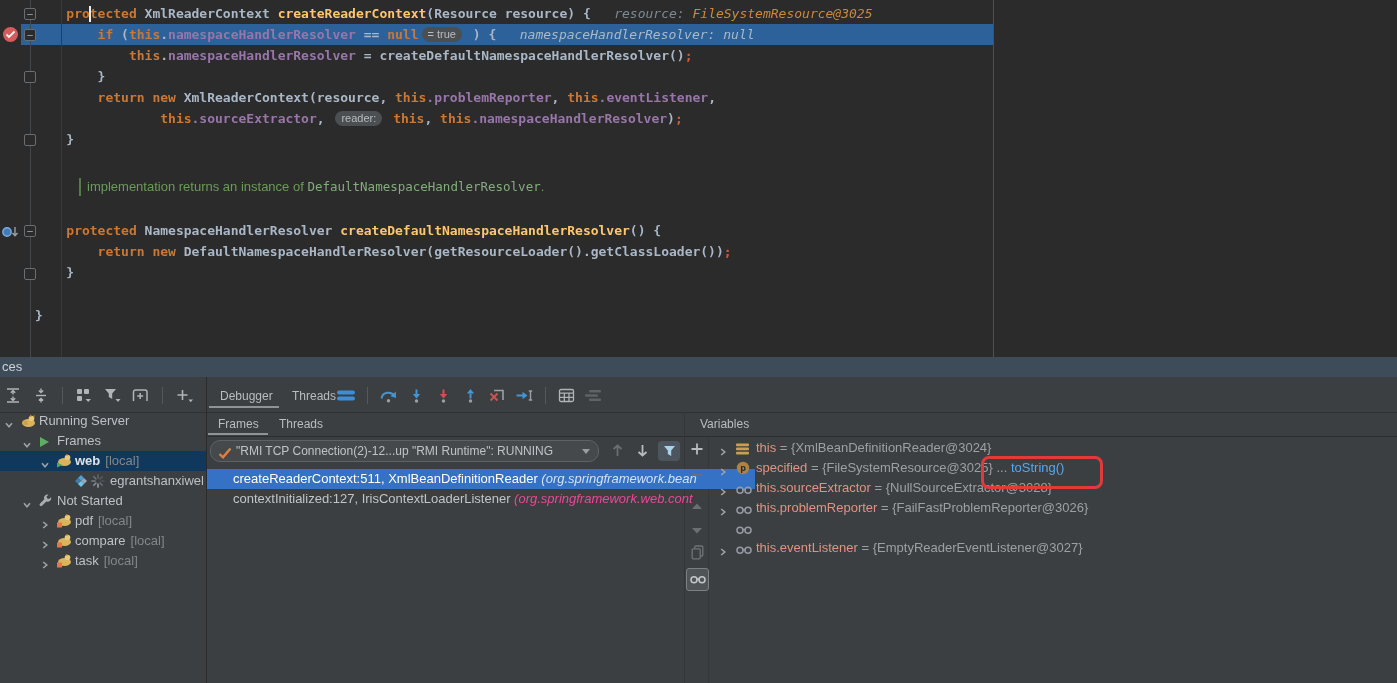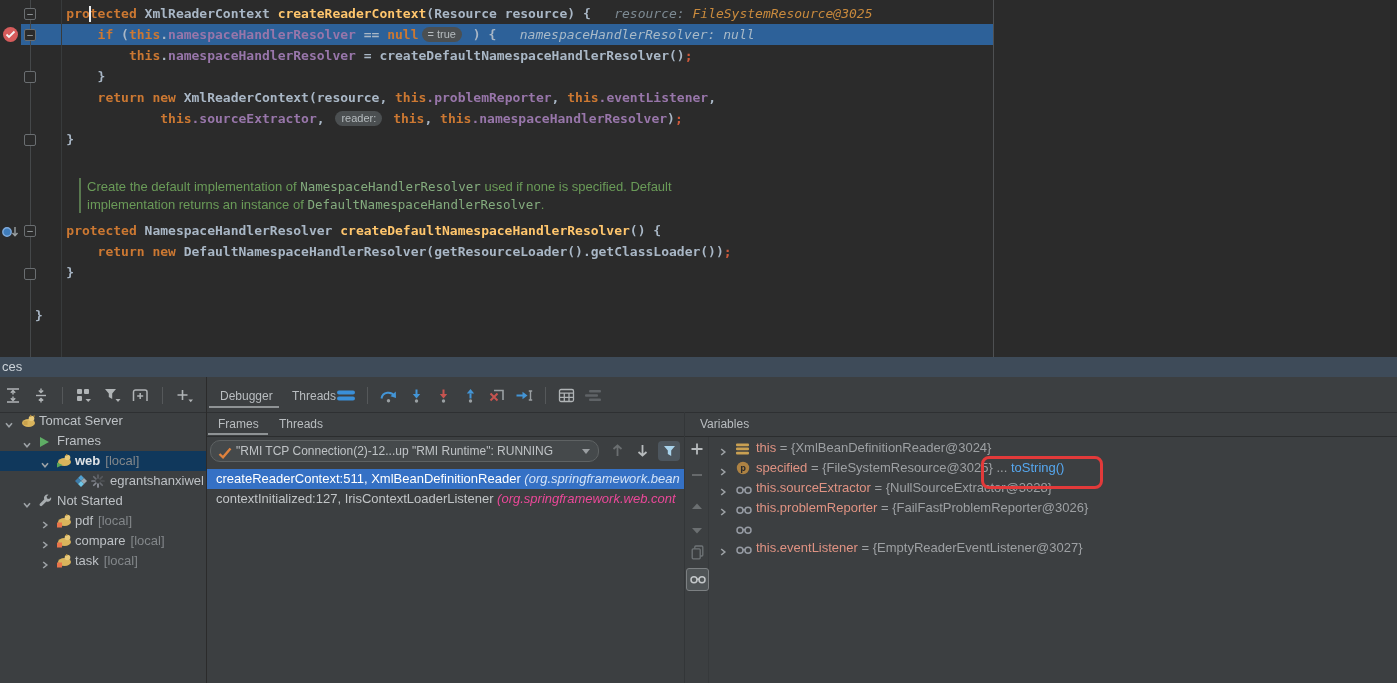--- a/index.html
+++ b/index.html
@@ -60,21 +60,21 @@
   
   .thread-select{position:absolute;left:210px;top:440px;width:389px;height:22px;background:#45494b;
                  border:1px solid #5e6263;border-radius:10px;box-sizing:border-box;color:#bfc3c6;
                  font-size:12px;line-height:20px;padding:0 18px 0 25px;white-space:nowrap;overflow:hidden;}
   .thread-select .chk{position:absolute;left:7px;top:4px;}
   .thread-select .caret-down{position:absolute;right:8px;top:8px;width:0;height:0;
                  border-left:4px solid transparent;border-right:4px solid transparent;border-top:5px solid #9a9ea1;}
   .fr-arrow{position:absolute;top:443px;}
   .filter-btn{position:absolute;left:658px;top:441px;width:22px;height:20px;background:#4d565e;border-radius:4px;
               display:flex;align-items:center;justify-content:center;}
-  .frame-row{position:absolute;width:477px;height:20px;line-height:20px;padding-left:9px;box-sizing:border-box;
+  .frame-row{position:absolute;width:548px;height:20px;line-height:20px;padding-left:26px;box-sizing:border-box;
              font-size:13px;color:#c2c5c7;white-space:nowrap;overflow:hidden;}
   .frame-row.selected{background:#3571c5;color:#ffffff;}
   .frame-pkg{font-style:italic;color:#ec4899;}
   .frame-row.selected .frame-pkg{color:#d2e2f7;}
 
   
   .strip-item{position:absolute;left:686px;width:22px;text-align:center;}
   .glasses-btn{position:absolute;left:686px;top:568px;width:21px;height:21px;background:#4f5456;
                border:1px solid #7c8082;border-radius:3px;display:flex;align-items:center;justify-content:center;}
 
@@ -139,21 +139,20 @@
         <div class="code-line" style="top: 66px;"><span class="tk-plain">        }</span></div>
         <div class="code-line" style="top: 87px;"><span class="tk-kw">        return new </span><span class="tk-plain">XmlReaderContext(resource, </span><span class="tk-kw">this</span><span class="tk-field">.problemReporter</span><span class="tk-plain">, </span><span class="tk-kw">this</span><span class="tk-field">.eventListener</span><span class="tk-plain">,</span></div>
         <div class="code-line" style="top: 108px;"><span class="tk-plain">                </span><span class="tk-kw">this</span><span class="tk-field">.sourceExtractor</span><span class="tk-plain">, </span><span class="tk-pill">reader:</span><span class="tk-plain"> </span><span class="tk-kw">this</span><span class="tk-plain">, </span><span class="tk-kw">this</span><span class="tk-field">.namespaceHandlerResolver</span><span class="tk-plain">)</span><span class="tk-semi">;</span></div>
         <div class="code-line" style="top: 129px;"><span class="tk-plain">    }</span></div>
         <div class="code-line" style="top: 220px;"><span class="tk-kw">    protected </span><span class="tk-plain">NamespaceHandlerResolver </span><span class="tk-decl">createDefaultNamespaceHandlerResolver</span><span class="tk-plain">() {</span></div>
         <div class="code-line" style="top: 241px;"><span class="tk-kw">        return new </span><span class="tk-plain">DefaultNamespaceHandlerResolver(getResourceLoader().getClassLoader())</span><span class="tk-semi">;</span></div>
         <div class="code-line" style="top: 262px;"><span class="tk-plain">    }</span></div>
         <div class="code-line" style="top: 305px;"><span class="tk-plain">}</span></div>
       </div>
     <div class="doc-block" id="doc-block">
-        <div class="doc-line"><span class="tk-doc">Create the default implementation of </span><span class="tk-docref">NamespaceHandlerResolver</span><span class="tk-doc"> used if none is specified. Default</span></div>
         <div class="doc-line"><span class="tk-doc">implementation returns an instance of </span><span class="tk-docref">DefaultNamespaceHandlerResolver</span><span class="tk-doc">.</span></div>
       </div>
     <div class="caret"></div>
   </div>
 
   <div class="services-bar">
     <span>ces</span>
   </div>
 
   <div class="lower"></div>
@@ -287,21 +286,21 @@
         <span class="chev" style="left: 4px;"><svg width="10" height="10">
             <path d="M2 3.2 L5 6.8 L8 3.2" fill="none" stroke="#9da2a6" stroke-width="1.6"></path>
           </svg></span>
         <span class="ic" style="left: 20px;"><svg width="16" height="14">
             <ellipse cx="8.5" cy="9" rx="6.5" ry="4" fill="#d9b45c"></ellipse>
             <circle cx="11.5" cy="4.5" r="2.8" fill="#e7c97a"></circle>
             <path d="M9.6 3 L10.4 0.6 L11.8 2.4 Z" fill="#b98f3e"></path>
             <path d="M12.8 2.4 L14.4 0.8 L14.6 3 Z" fill="#b98f3e"></path>
             <path d="M3.5 8 h4 M3.5 10 h4" stroke="#b98f3e" stroke-width="1"></path>
           </svg></span>
-        <span class="tree-label" style="left: 39px;">Tomcat Server</span>
+        <span class="tree-label" style="left: 39px;">Running Server</span>
       </div>
       <div class="tree-row" style="top: 431px;">
         <span class="chev" style="left: 22px;"><svg width="10" height="10">
             <path d="M2 3.2 L5 6.8 L8 3.2" fill="none" stroke="#9da2a6" stroke-width="1.6"></path>
           </svg></span>
         <span class="ic" style="left: 38px;"><svg width="12" height="12">
             <path d="M2 1 L11 6 L2 11 Z" fill="#5fad65"></path>
           </svg></span>
         <span class="tree-label" style="left: 57px;">Frames</span>
       </div>

